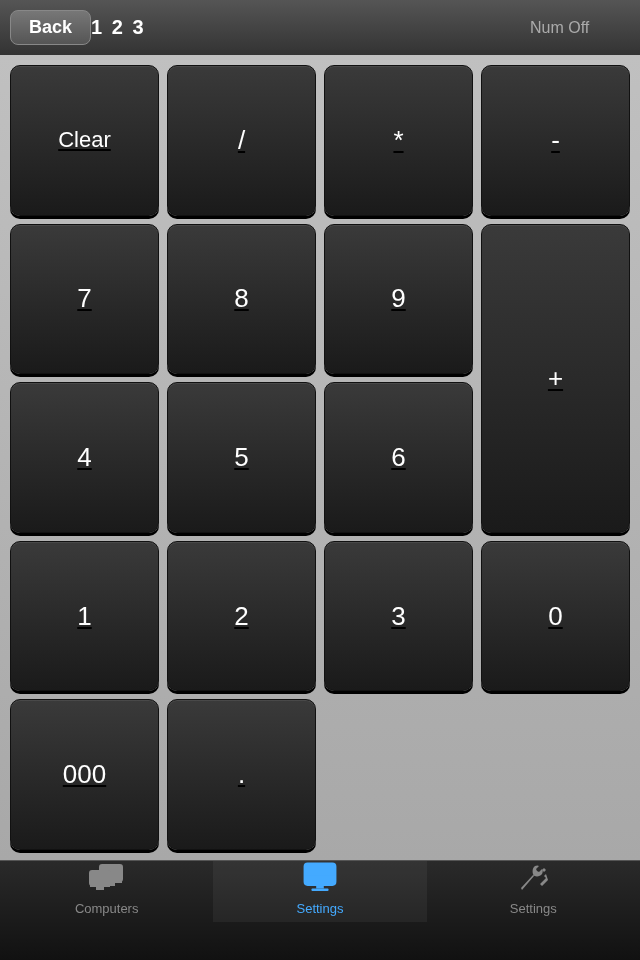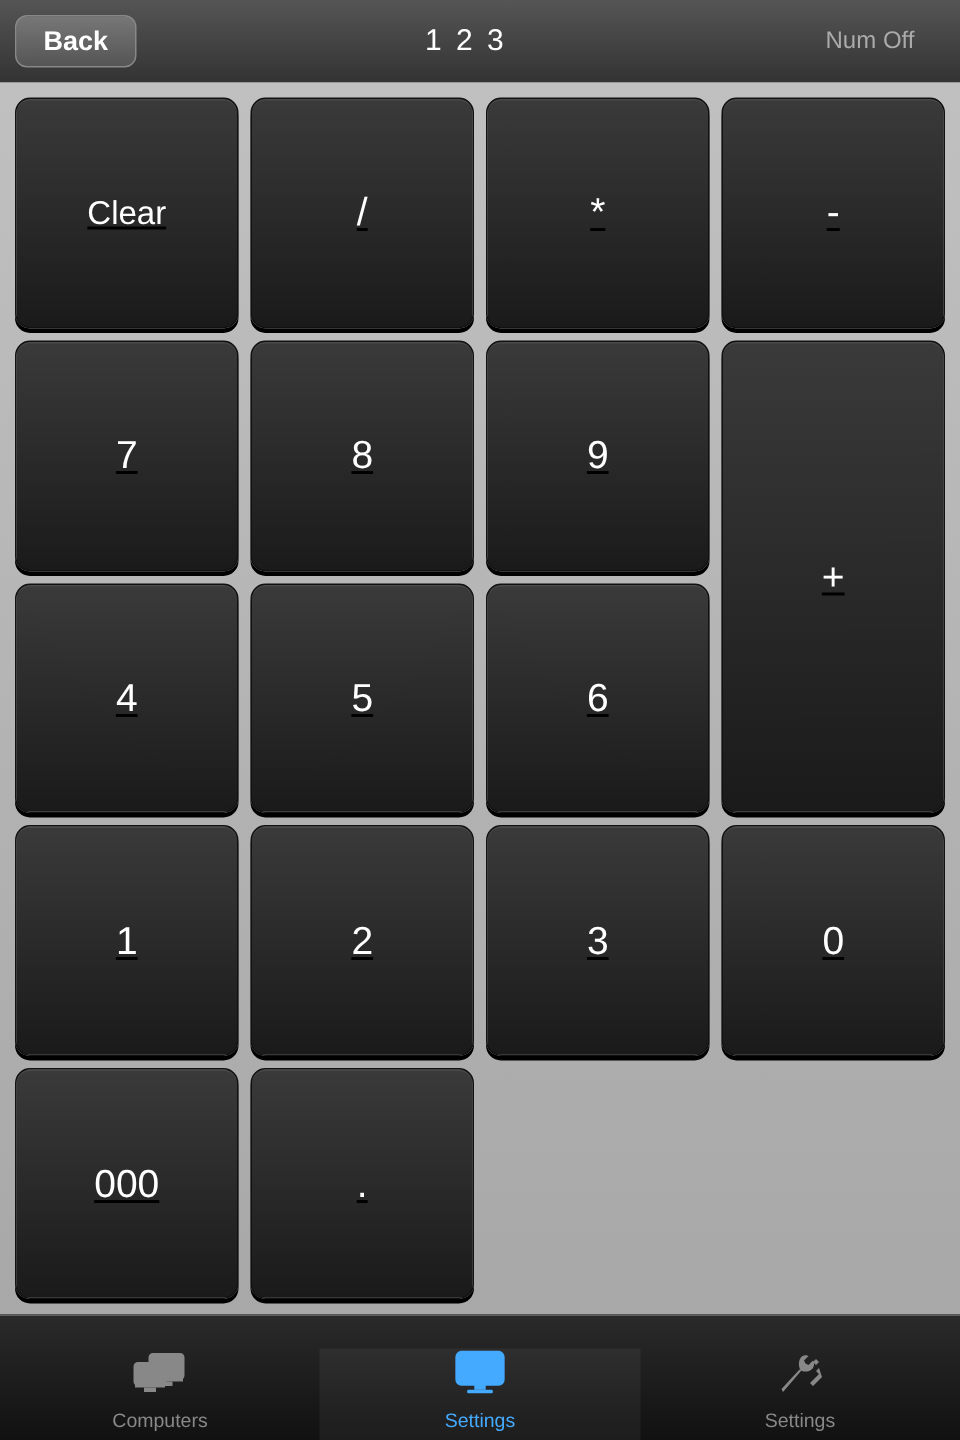--- a/index.html
+++ b/index.html
@@ -31,30 +31,29 @@
       font-size: 18px;
       font-weight: bold;
       padding: 6px 18px;
       cursor: pointer;
       min-width: 80px;
       text-align: center;
     }
     .top-title {
       color: #fff;
       font-size: 20px;
-      font-weight: normal;
+      font-weight: bold;
       letter-spacing: 2px;
       flex: 1;
-      text-align: center;
     }
     .num-off {
       color: #aaa;
       font-size: 16px;
       min-width: 100px;
-      text-align: center;
+      text-align: left;
     }
 
     
     .numpad {
       flex: 1;
       background: linear-gradient(180deg, #c0c0c0 0%, #a8a8a8 100%);
       padding: 10px 10px 10px 10px;
       display: grid;
       grid-template-columns: repeat(4, 1fr);
       grid-template-rows: repeat(5, 1fr);
@@ -90,24 +89,24 @@
 
     
     .key-enter {
       grid-row: 4 / 6;
       grid-column: 4;
       font-size: 22px;
     }
 
     
     .tab-bar {
-      height: 84px;
+      height: 100px;
       background: linear-gradient(180deg, #2a2a2a 0%, #111 100%);
       display: flex;
-      align-items: flex-end;
+      align-items: flex-start;
       flex-shrink: 0;
       border-top: 1px solid #555;
     }
     .tab-item {
       flex: 1;
       display: flex;
       flex-direction: column;
       align-items: center;
       justify-content: center;
       cursor: pointer;

